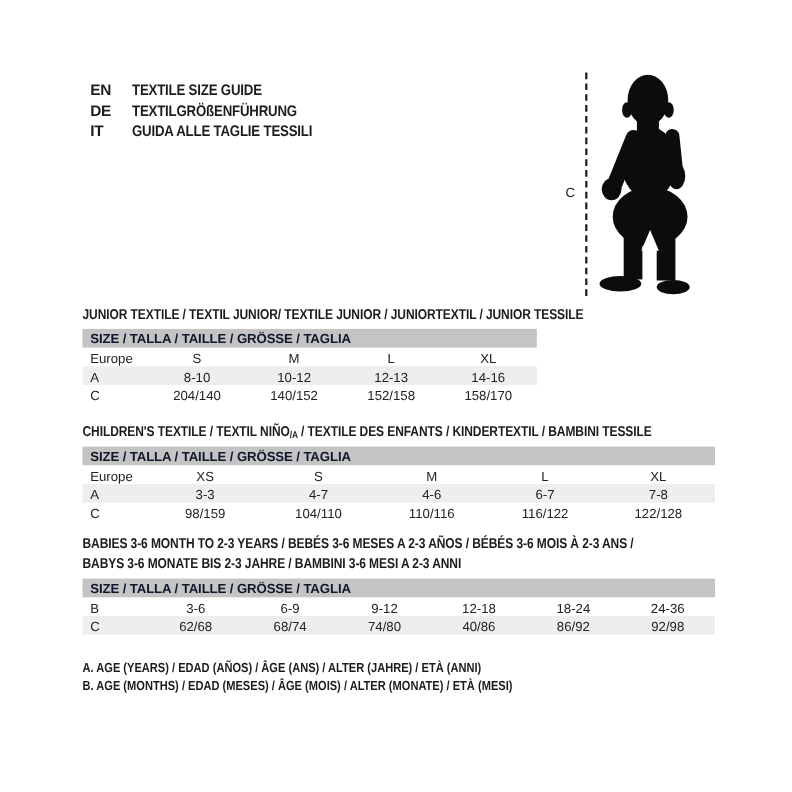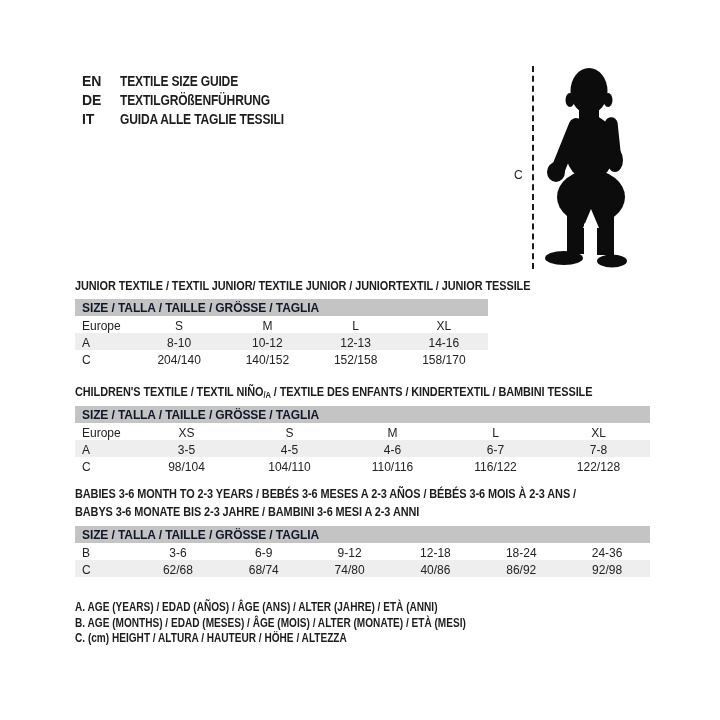--- a/index.html
+++ b/index.html
@@ -134,29 +134,29 @@
     <div class="row">
       <span class="lbl">Europe</span>
       <span class="cell">XS</span>
       <span class="cell">S</span>
       <span class="cell">M</span>
       <span class="cell">L</span>
       <span class="cell">XL</span>
     </div>
     <div class="row">
       <span class="lbl">A</span>
-      <span class="cell">3-5</span>
-      <span class="cell">4-5</span>
+      <span class="cell">3-3</span>
+      <span class="cell">4-7</span>
       <span class="cell">4-6</span>
       <span class="cell">6-7</span>
       <span class="cell">7-8</span>
     </div>
     <div class="row">
       <span class="lbl">C</span>
-      <span class="cell">98/104</span>
+      <span class="cell">98/159</span>
       <span class="cell">104/110</span>
       <span class="cell">110/116</span>
       <span class="cell">116/122</span>
       <span class="cell">122/128</span>
     </div>
   </div>
 </div>
 
 <div class="abs sec-title" style="left:75px; top:485px;">
   <div><span class="cond">BABIES 3-6 MONTH TO 2-3 YEARS / BEBÉS 3-6 MESES A 2-3 AÑOS / BÉBÉS 3-6 MOIS À 2-3 ANS /</span></div>
@@ -185,14 +185,13 @@
       <span class="cell">40/86</span>
       <span class="cell">86/92</span>
       <span class="cell">92/98</span>
     </div>
   </div>
 </div>
 
 <div class="abs" style="left:75px; top:600px;">
   <div class="legend-line"><span class="cond">A. AGE (YEARS) / EDAD (AÑOS) / ÂGE (ANS) / ALTER (JAHRE) / ETÀ (ANNI)</span></div>
   <div class="legend-line"><span class="cond">B. AGE (MONTHS) / EDAD (MESES) / ÂGE (MOIS) / ALTER (MONATE) / ETÀ (MESI)</span></div>
-  <div class="legend-line"><span class="cond">C. (cm) HEIGHT / ALTURA / HAUTEUR / HÖHE / ALTEZZA</span></div>
 </div>
 
 </body></html>

